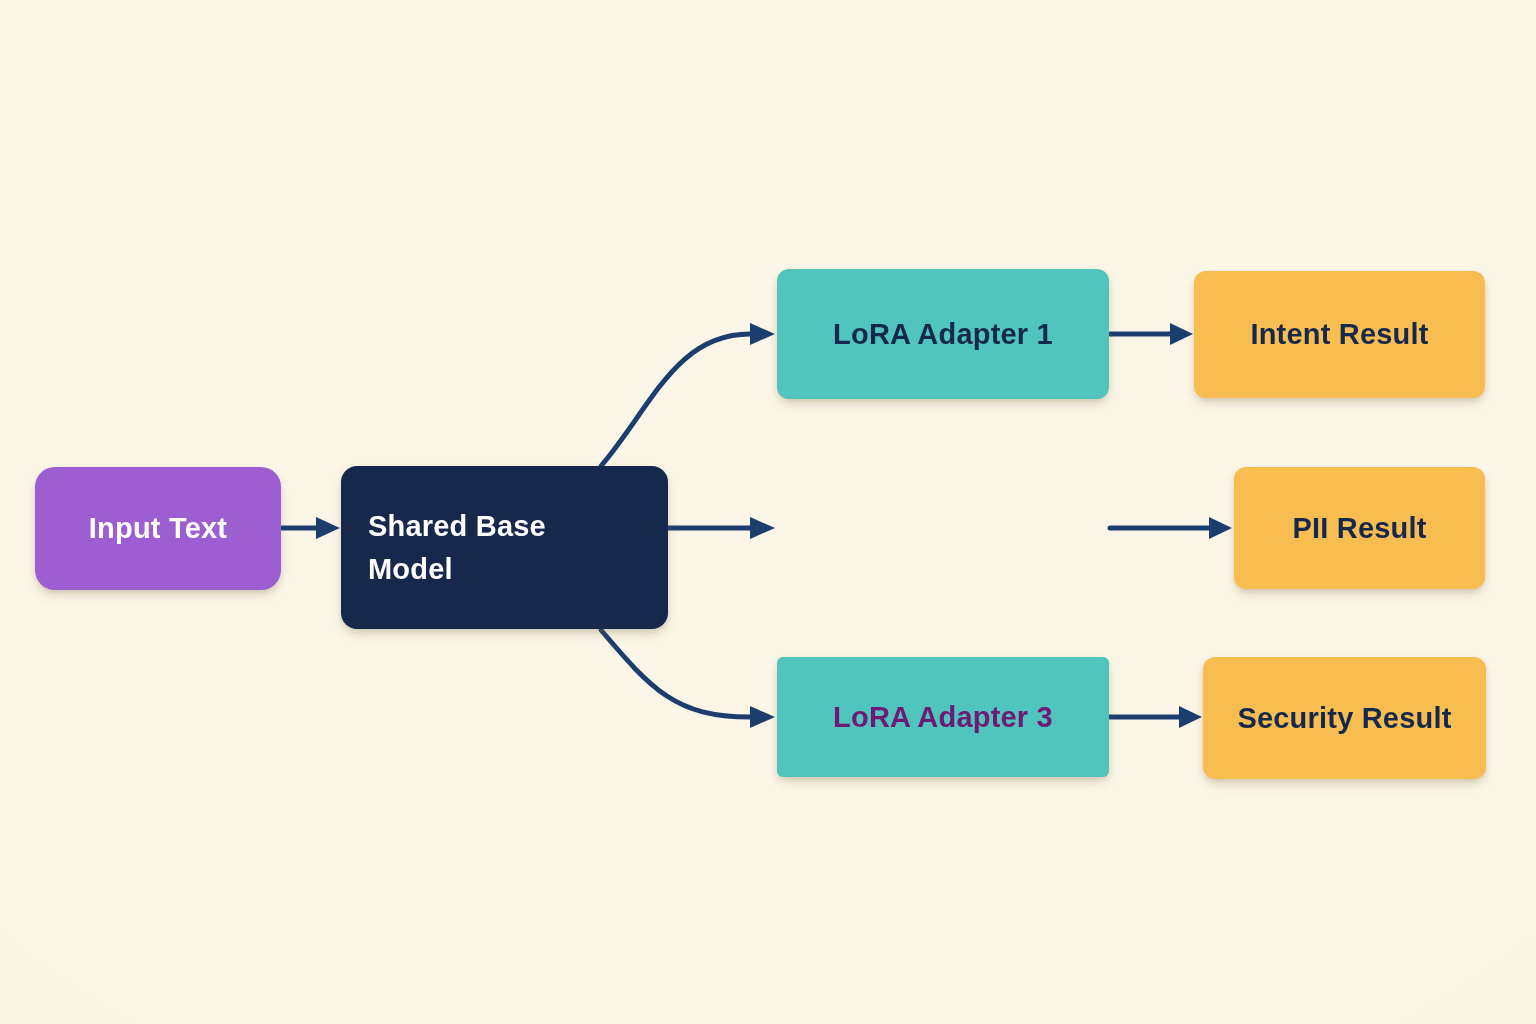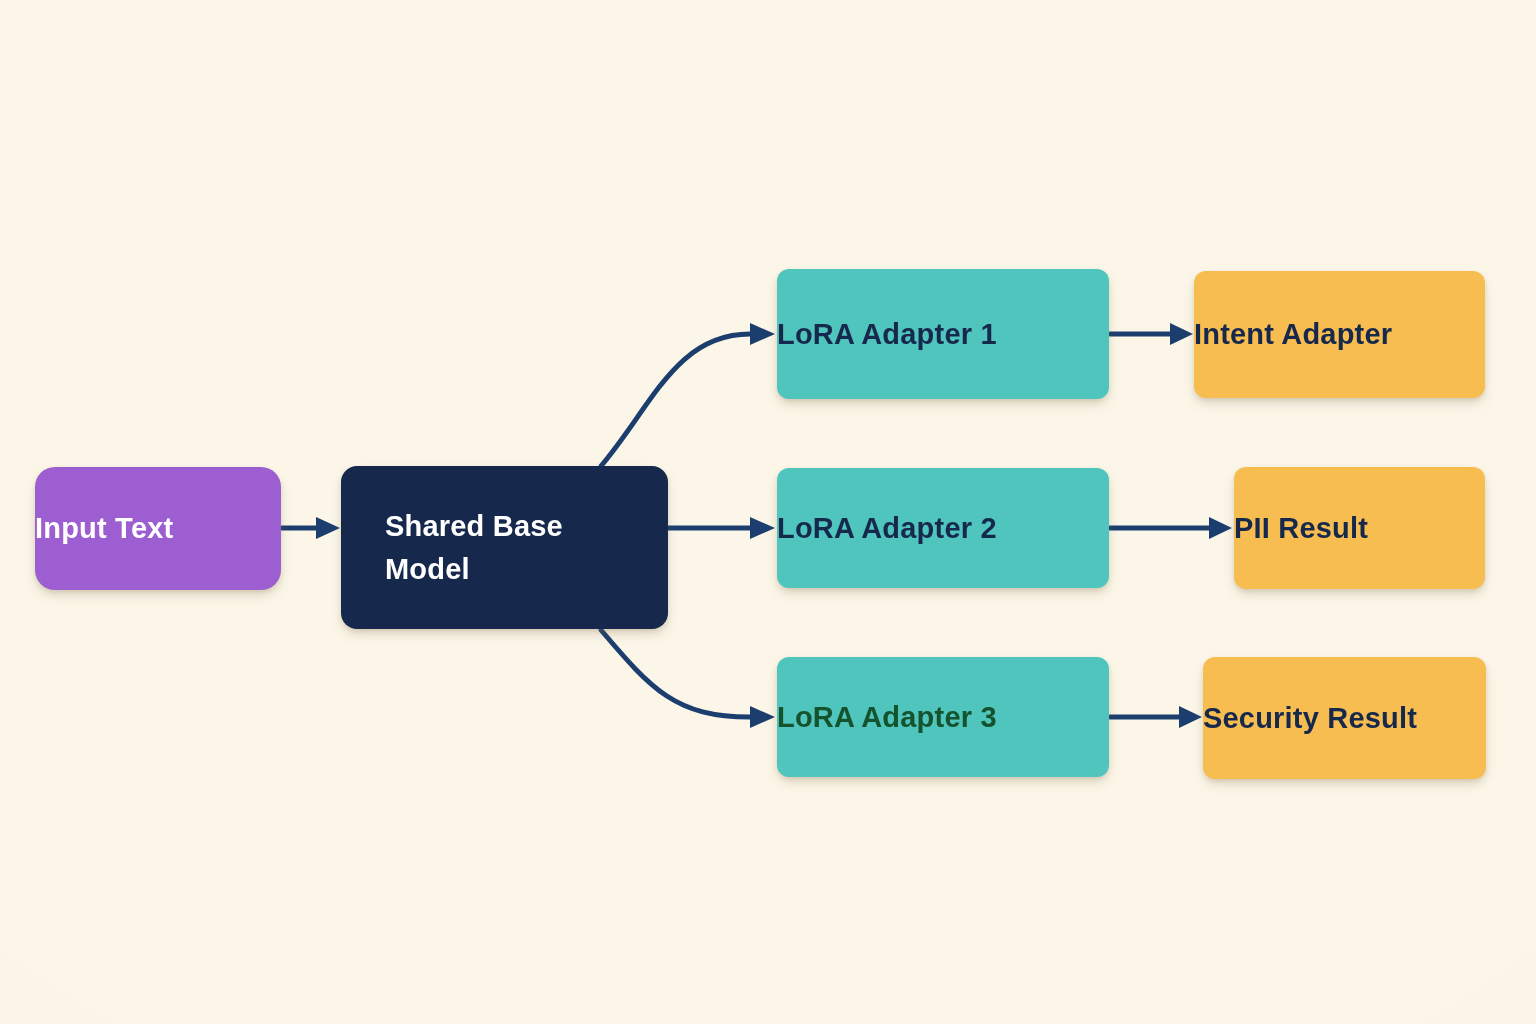--- a/index.html
+++ b/index.html
@@ -20,35 +20,36 @@
     inset: 0;
     width: 1536px;
     height: 1024px;
     z-index: 1;
   }
   .node {
     position: absolute;
     z-index: 2;
     display: flex;
     align-items: center;
+    justify-content: center;
     text-align: center;
     font-weight: 700;
     font-size: 29px;
     letter-spacing: 0.2px;
     border-radius: 12px;
     box-shadow: 0 6px 12px -2px rgba(125, 104, 64, 0.28),
                 0 2px 4px rgba(125, 104, 64, 0.12);
   }
   .node .label {
     display: block;
     line-height: 1.45;
   }
   #n-input  { left: 35px;   top: 467px; width: 246px; height: 123px; border-radius: 20px; }
   #n-base   { left: 341px;  top: 466px; width: 327px; height: 163px; border-radius: 16px;
-              justify-content: flex-start; text-align: left; padding-left: 44px; box-sizing: border-box; }
+              justify-content: flex-start; text-align: left; padding-left: 27px; box-sizing: border-box; }
   #n-base .label { max-width: 210px; }
   #n-a1     { left: 777px;  top: 269px; width: 332px; height: 130px; }
   #n-a2     { left: 777px;  top: 468px; width: 332px; height: 120px; }
   #n-a3     { left: 777px;  top: 657px; width: 332px; height: 120px; }
   #n-intent { left: 1194px; top: 271px; width: 291px; height: 127px; }
   #n-pii    { left: 1234px; top: 467px; width: 251px; height: 122px; }
   #n-sec    { left: 1203px; top: 657px; width: 283px; height: 122px; }
 
   .edge-layer path {
     fill: none;
@@ -102,30 +103,27 @@
   </div>
 
   <div class="node" id="n-base" style="background: rgb(22, 41, 77); color: rgb(255, 255, 255);">
     <span class="label">Shared Base Model</span>
   </div>
 
   <div class="node" id="n-a1" style="background: rgb(79, 197, 189); color: rgb(22, 41, 77);">
     <span class="label">LoRA Adapter 1</span>
   </div>
 
-  <div class="node" id="n-a2" style="background: rgb(79, 197, 189); color: rgb(22, 41, 77);">
-    <span class="label">LoRA Adapter 2</span>
-  </div>
 
-  <div class="node" id="n-a3" style="background: rgb(79, 197, 189); color: #14532d;">
+  <div class="node" id="n-a3" style="background: rgb(79, 197, 189); color: #701a75; border-radius: 6px;">
     <span class="label">LoRA Adapter 3</span>
   </div>
 
   <div class="node" id="n-intent" style="background: rgb(248, 189, 80); color: rgb(22, 41, 77);">
-    <span class="label">Intent Adapter</span>
+    <span class="label">Intent Result</span>
   </div>
 
   <div class="node" id="n-sec" style="background: rgb(248, 189, 80); color: rgb(22, 41, 77);">
     <span class="label">Security Result</span>
   </div>
 
   <div class="node" id="n-pii" style="background: rgb(248, 189, 80); color: rgb(22, 41, 77);">
     <span class="label">PII Result</span>
   </div>
 

